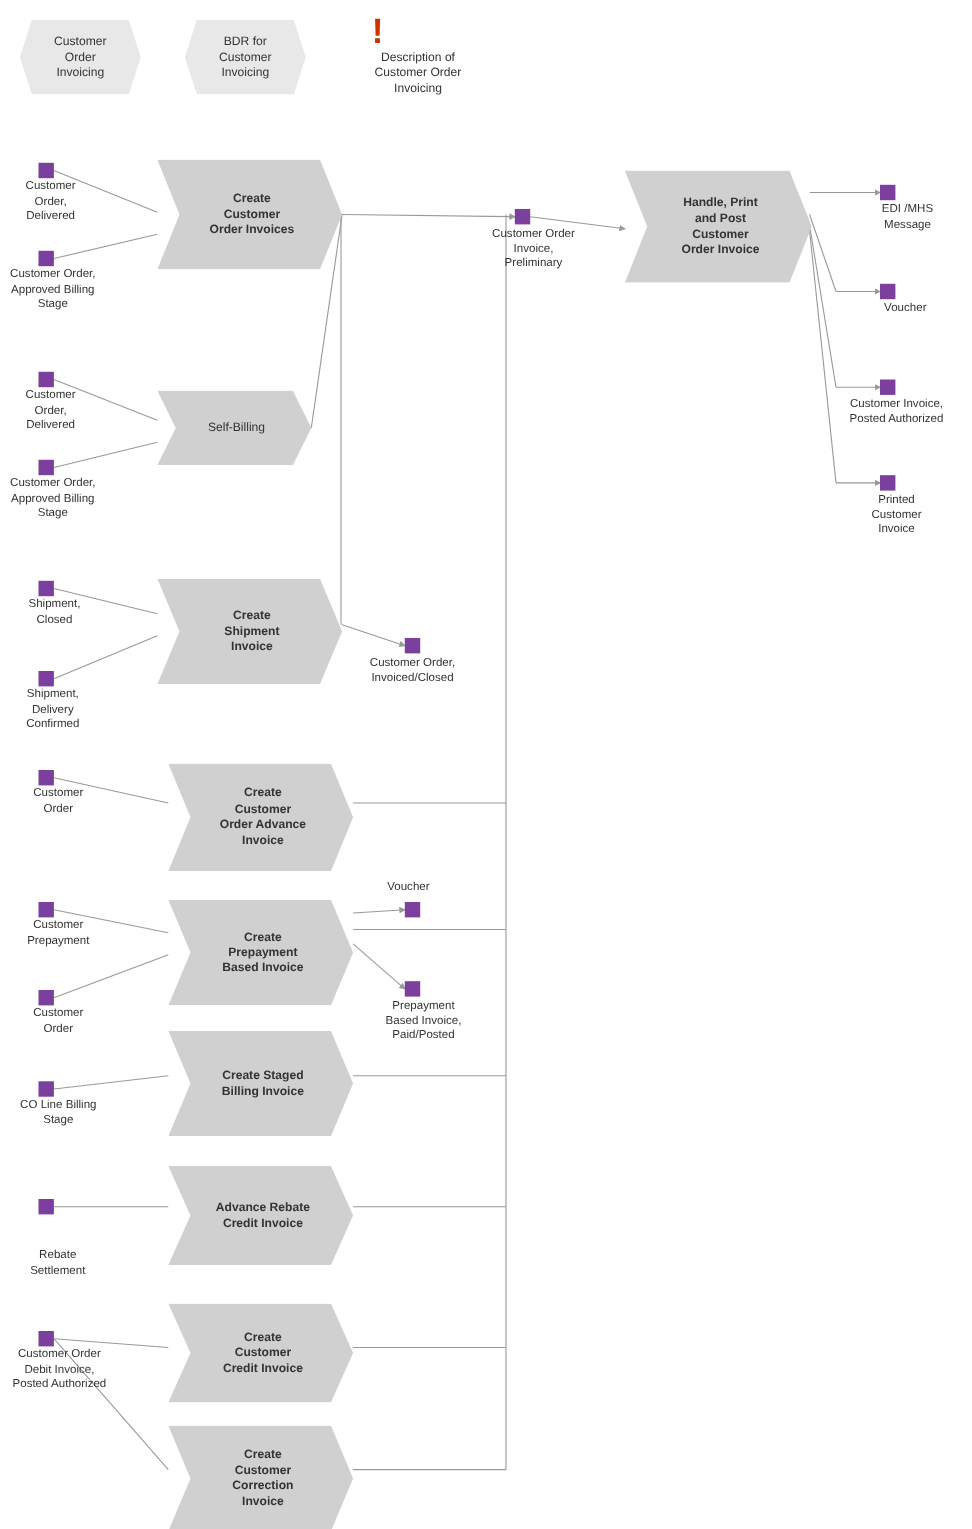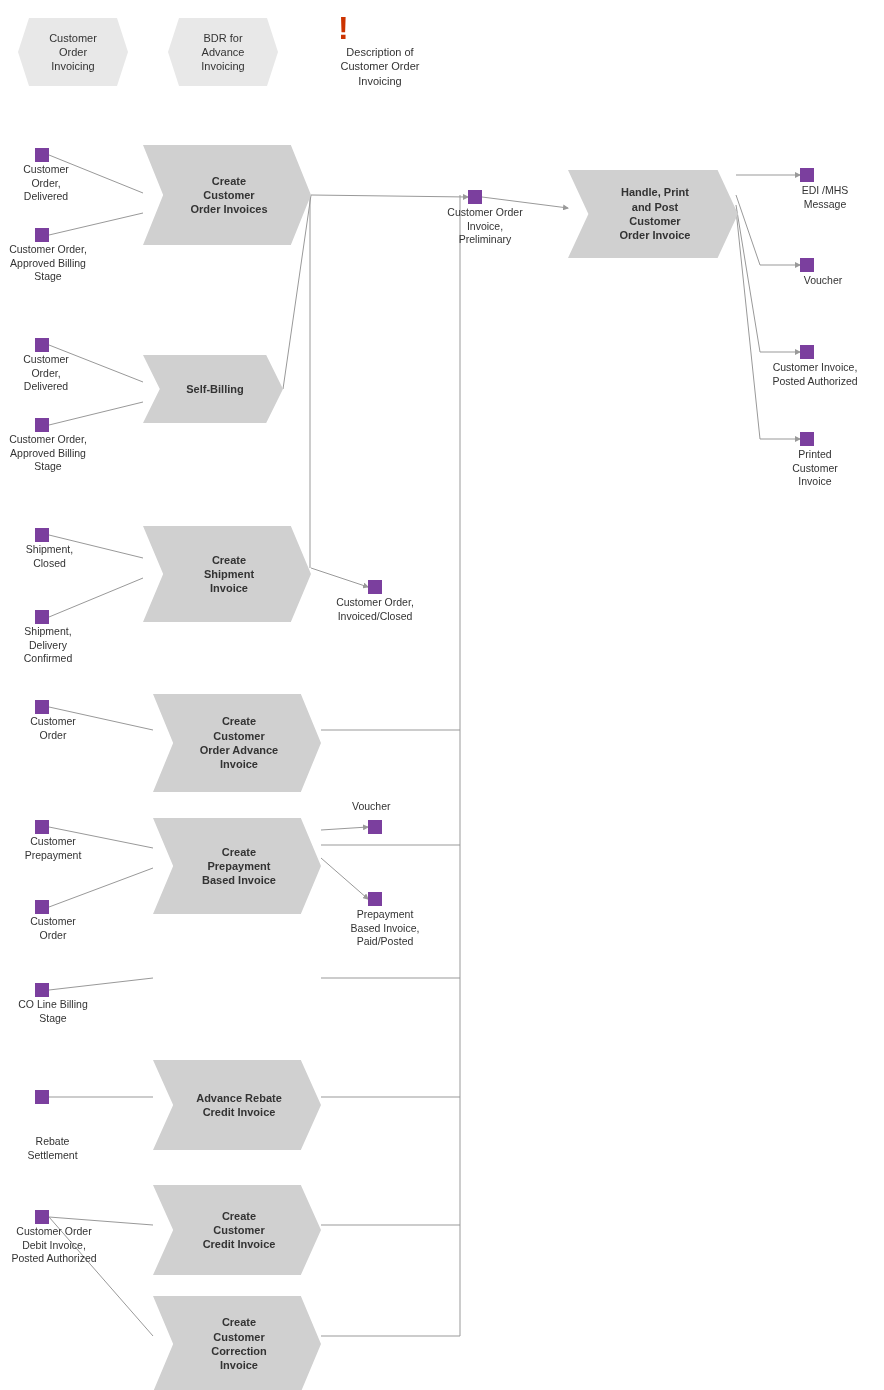--- a/index.html
+++ b/index.html
@@ -145,21 +145,21 @@
   </svg>
 
   <div class="hexagon" style="left:18px; top:18px; width:110px; height:68px; font-size:11px;">
     <span style="white-space:pre-line;">Customer
 Order
 Invoicing</span>
   </div>
 
   <div class="hexagon" style="left:168px; top:18px; width:110px; height:68px; font-size:11px;">
     <span style="white-space:pre-line;">BDR for
-Advance
+Customer
 Invoicing</span>
   </div>
 
   <div class="exclaim-icon" style="left:338px; top:10px; font-size:32px; color:#cc3300;">!</div>
 
   <div class="label" style="left:310px; top:45px; width:140px; font-size:11px; ">
     <span>Description of<br>Customer Order<br>Invoicing</span>
   </div>
 
   <div class="sq-icon" style="left:35px; top:148px;"></div>
@@ -173,21 +173,21 @@
 Customer
 Order Invoices</span>
   </div>
 
   <div class="sq-icon" style="left:35px; top:338px;"></div>
   <div class="label" style="left:6px; top:353px; width:80px; font-size:10.5px;">Customer<br>Order,<br>Delivered</div>
 
   <div class="sq-icon" style="left:35px; top:418px;"></div>
   <div class="label" style="left:4px; top:433px; width:88px; font-size:10.5px;">Customer Order,<br>Approved Billing<br>Stage</div>
 
-  <div class="chevron" style="left:143px; top:355px; width:140px; height:68px; font-size:11px; font-weight:bold;">
+  <div class="chevron" style="left:143px; top:355px; width:140px; height:68px; font-size:11px; font-weight:normal;">
     <span>Self-Billing</span>
   </div>
 
   <div class="sq-icon" style="left:35px; top:528px;"></div>
   <div class="label" style="left:12px; top:543px; width:75px; font-size:10.5px;">Shipment,<br>Closed</div>
 
   <div class="sq-icon" style="left:35px; top:610px;"></div>
   <div class="label" style="left:8px; top:625px; width:80px; font-size:10.5px;">Shipment,<br>Delivery<br>Confirmed</div>
 
   <div class="chevron" style="left:143px; top:526px; width:168px; height:96px; font-size:11px; font-weight:bold;">
@@ -195,21 +195,21 @@
 Shipment
 Invoice</span>
   </div>
 
   <div class="sq-icon" style="left:368px; top:580px;"></div>
   <div class="label" style="left:320px; top:596px; width:110px; font-size:10.5px;">Customer Order,<br>Invoiced/Closed</div>
 
   <div class="sq-icon" style="left:468px; top:190px;"></div>
   <div class="label" style="left:430px; top:206px; width:110px; font-size:10.5px; text-align:center;">Customer Order<br>Invoice,<br>Preliminary</div>
 
-  <div class="chevron" style="left:568px; top:170px; width:170px; height:88px; font-size:11px; font-weight:bold;align-items:center;">
+  <div class="chevron" style="left:568px; top:155px; width:170px; height:102px; font-size:11px; font-weight:bold;align-items:center;">
     <span style="white-space:pre-line;">Handle, Print
 and Post
 Customer
 Order Invoice</span>
   </div>
 
   <div class="sq-icon" style="left:800px; top:168px;"></div>
   <div class="label" style="left:775px; top:184px; width:100px; font-size:10.5px;">EDI /MHS<br>Message</div>
 
   <div class="sq-icon" style="left:800px; top:258px;"></div>
@@ -246,20 +246,24 @@
   <div class="label" style="left:352px; top:800px; font-size:10.5px;">Voucher</div>
 
   <div class="sq-icon" style="left:368px; top:820px;"></div>
 
   <div class="sq-icon" style="left:368px; top:892px;"></div>
   <div class="label" style="left:330px; top:908px; width:110px; font-size:10.5px; text-align:center;">Prepayment<br>Based Invoice,<br>Paid/Posted</div>
 
   <div class="sq-icon" style="left:35px; top:983px;"></div>
   <div class="label" style="left:8px; top:998px; width:90px; font-size:10.5px;">CO Line Billing<br>Stage</div>
 
+  <div class="chevron" style="left:153px; top:937px; width:168px; height:96px; font-size:11px; font-weight:bold;">
+    <span style="white-space:pre-line;">Create Staged
+Billing Invoice</span>
+  </div>
 
   <div class="sq-icon" style="left:35px; top:1090px;"></div>
   <div class="label" style="left:10px; top:1135px; width:85px; font-size:10.5px;">Rebate<br>Settlement</div>
 
   <div class="chevron" style="left:153px; top:1060px; width:168px; height:90px; font-size:11px; font-weight:bold;">
     <span style="white-space:pre-line;">Advance Rebate
 Credit Invoice</span>
   </div>
 
   <div class="sq-icon" style="left:35px; top:1210px;"></div>

